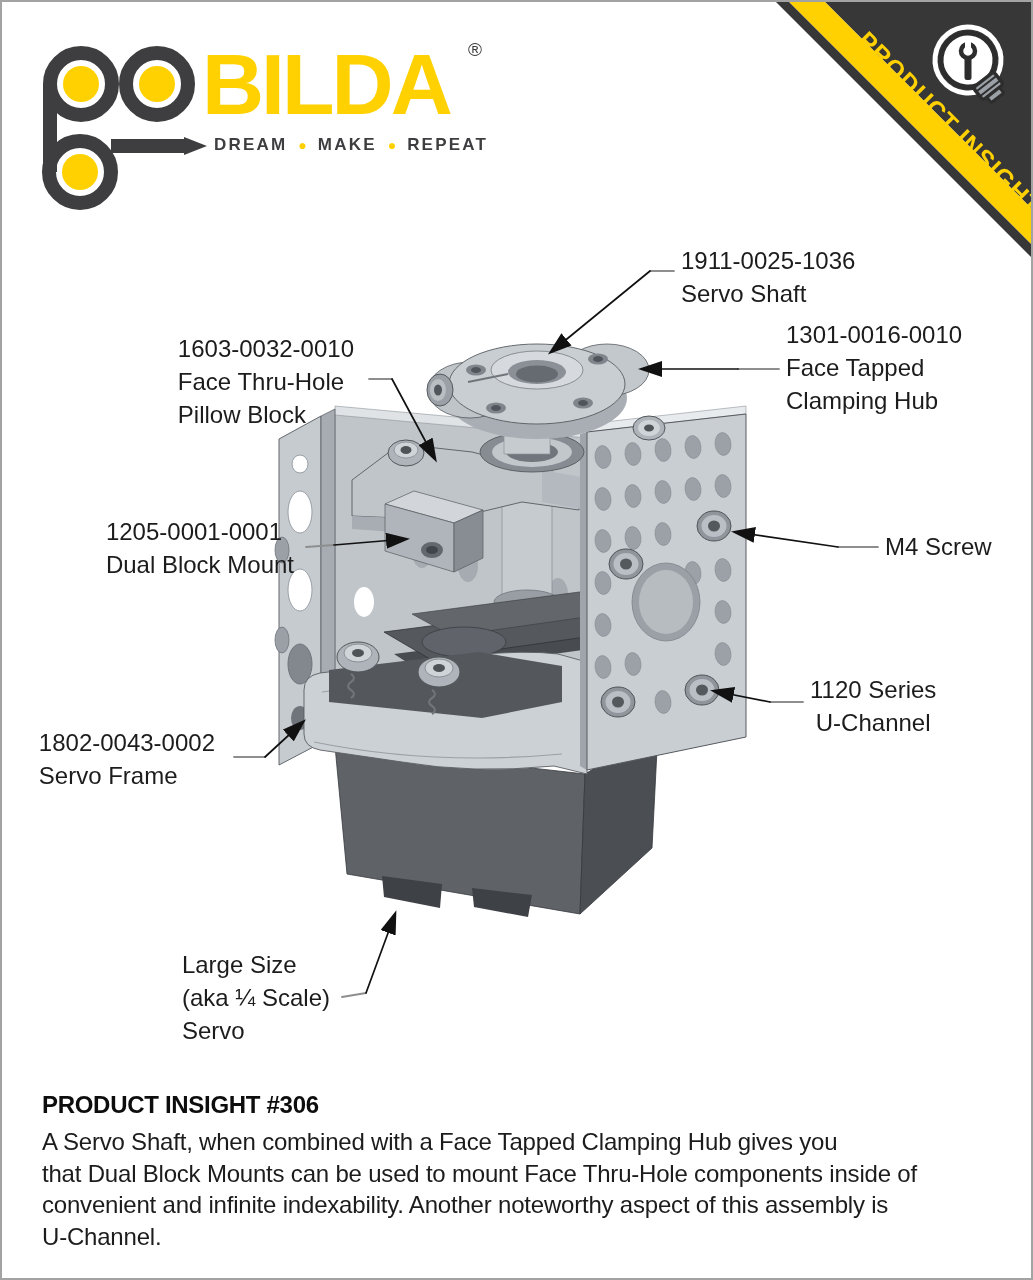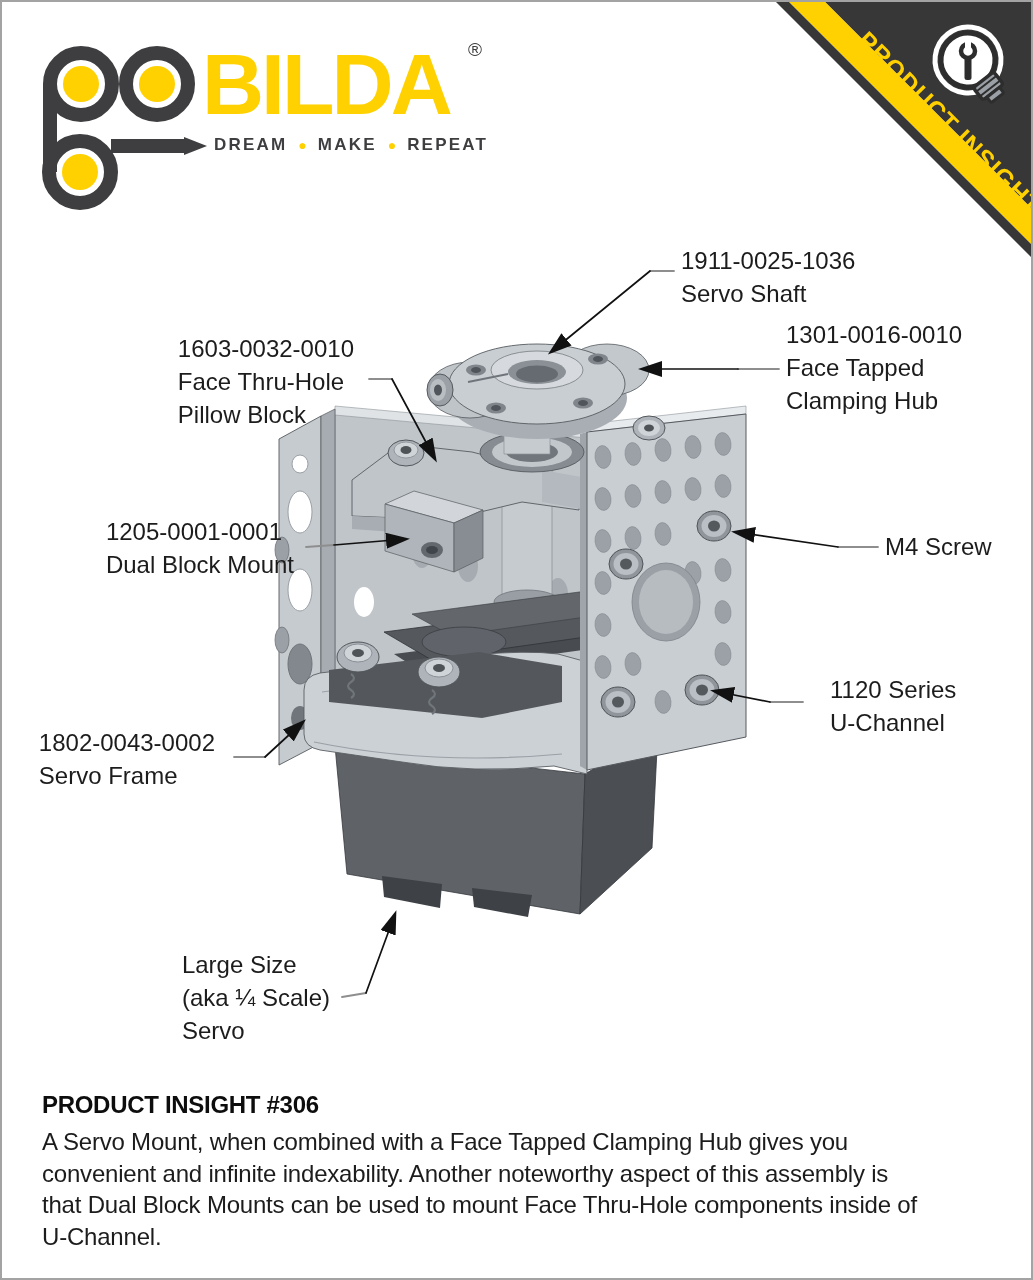--- a/index.html
+++ b/index.html
@@ -17,21 +17,21 @@
   }
   .tag-dot{color:#FFD100; font-size:14px; letter-spacing:0;}
   
   .callout{position:absolute; font-size:24px; line-height:33px; color:#1c1c1c; white-space:nowrap;}
   .callout.right{text-align:left;}
   #co-servo-shaft{left:679px; top:242px;}
   #co-clamping-hub{left:784px; top:316px;}
   #co-pillow-block{right:677px; top:330px;}
   #co-dual-block-mount{right:737px; top:513px;}
   #co-m4-screw{left:883px; top:528px;}
-  #co-u-channel{left:828px; top:671px;}
+  #co-u-channel{left:808px; top:671px;text-align:center;}
   #co-servo-frame{right:816px; top:724px;}
   #co-large-servo{right:701px; top:946px;}
   
   #footer{position:absolute; left:40px; top:1089px; width:975px; color:#111;}
   #footer-heading{font-size:24px; font-weight:bold; letter-spacing:-0.3px; margin:0 0 7px 0; color:#0d0d0d;}
   .body-line{font-size:24px; line-height:31.5px; letter-spacing:-0.2px; color:#1c1c1c; white-space:nowrap;}
 </style>
 </head>
 <body>
 
@@ -325,19 +325,19 @@
     <div>Servo Frame</div>
   </div>
   <div class="callout right" id="co-large-servo">
     <div>Large Size</div>
     <div>(aka ¼ Scale)</div>
     <div>Servo</div>
   </div>
 
   <div id="footer">
     <div id="footer-heading">PRODUCT INSIGHT #306</div>
-    <div class="body-line">A Servo Mount, when combined with a Face Tapped Clamping Hub gives you</div>
+    <div class="body-line">A Servo Shaft, when combined with a Face Tapped Clamping Hub gives you</div>
+    <div class="body-line">that Dual Block Mounts can be used to mount Face Thru-Hole components inside of</div>
     <div class="body-line">convenient and infinite indexability. Another noteworthy aspect of this assembly is</div>
-    <div class="body-line">that Dual Block Mounts can be used to mount Face Thru-Hole components inside of</div>
     <div class="body-line">U-Channel.</div>
   </div>
 
 </div>
 
 </body></html>

